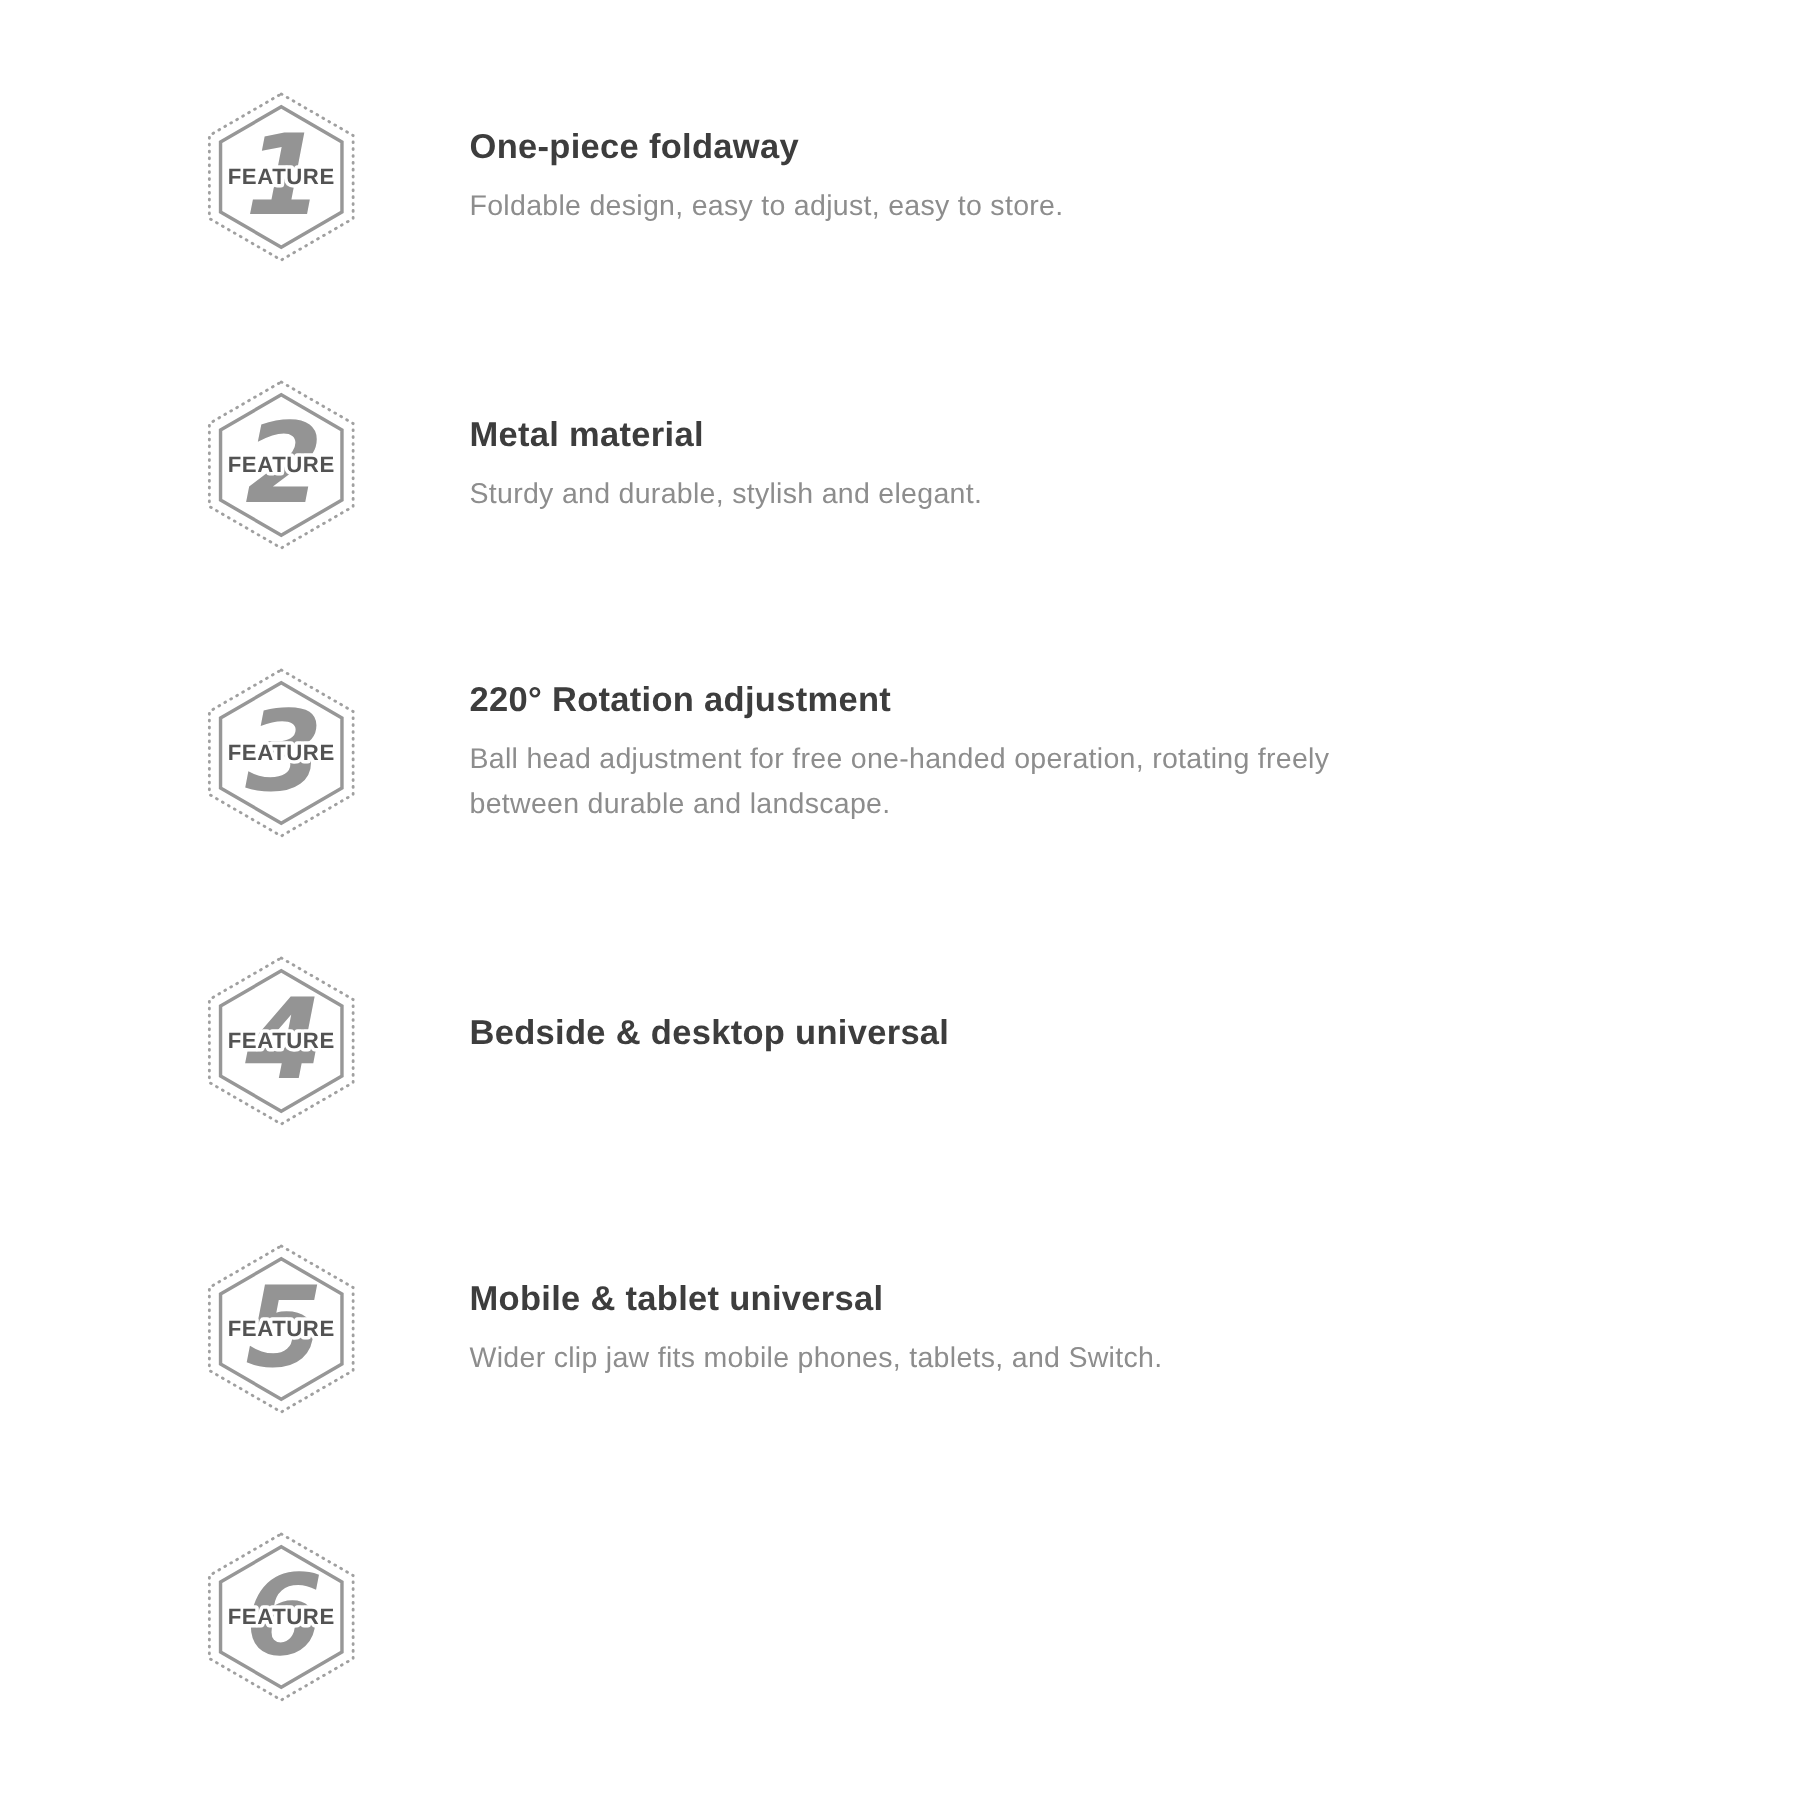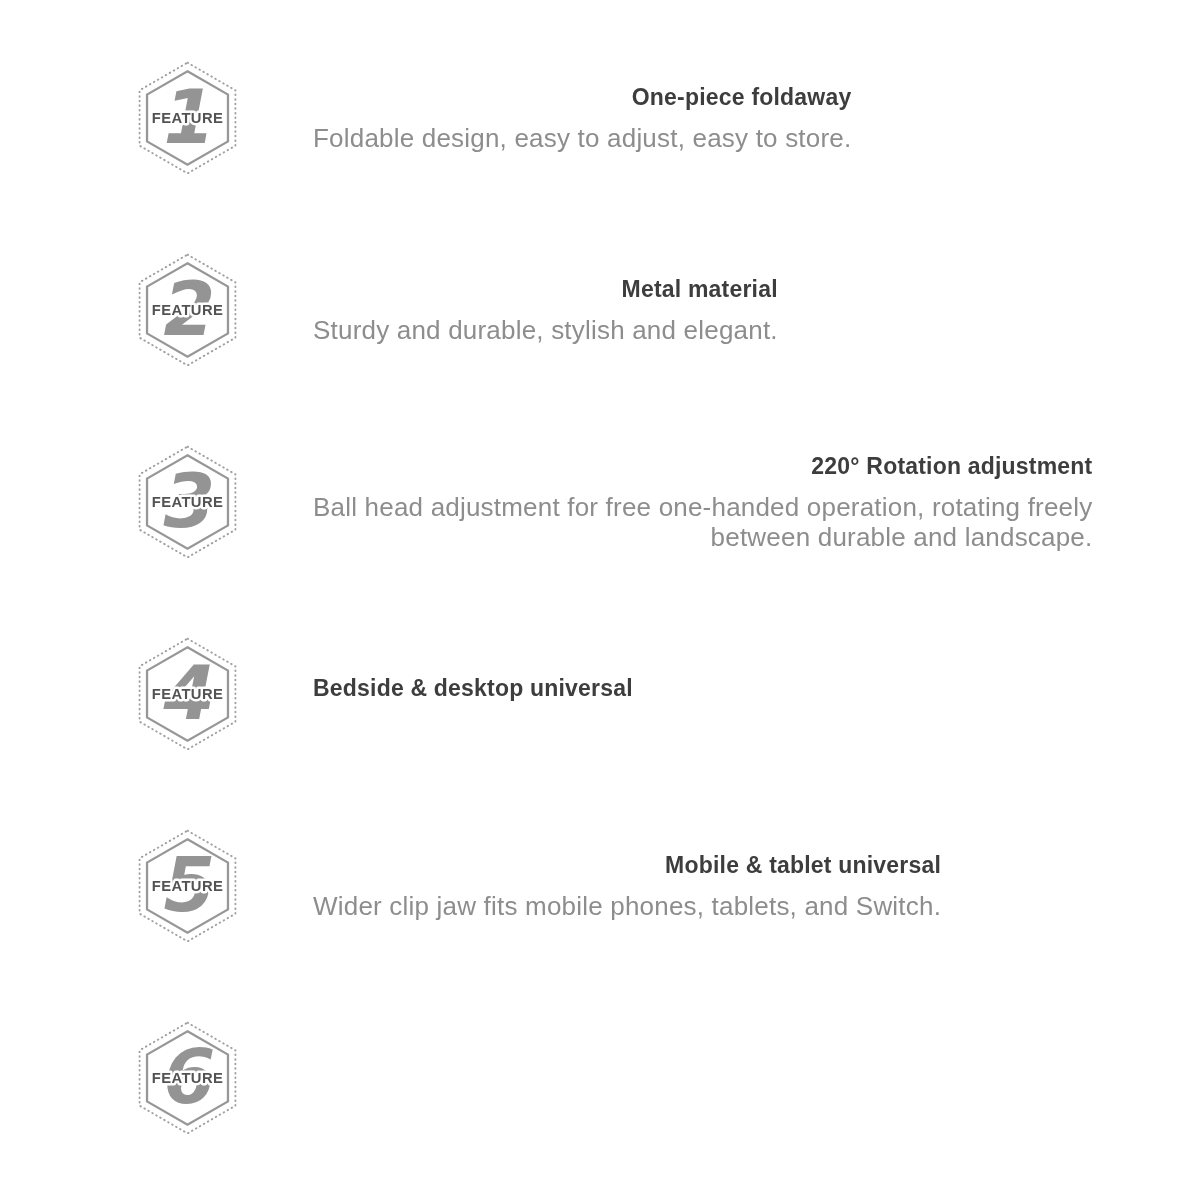--- a/index.html
+++ b/index.html
@@ -60,32 +60,31 @@
     fill: #535353;
     stroke: #ffffff;
     stroke-width: 5px;
     paint-order: stroke;
     stroke-linejoin: round;
     text-anchor: middle;
   }
   .feature-text {
     margin-left: 73px;
     max-width: 780px;
-    text-align: right;
   }
   .feature-title {
     margin: 0 0 12px 0;
     font-size: 23px;
     font-weight: bold;
     color: #3d3d3d;
     letter-spacing: 0.2px;
   }
   .feature-desc {
     margin: 0;
-    font-size: 26px;
+    font-size: 19px;
     line-height: 30px;
     color: #8d8d8d;
     white-space: pre-line;
     letter-spacing: 0.2px;
   }
 </style>
 </head>
 <body>
 
 <div class="page">

